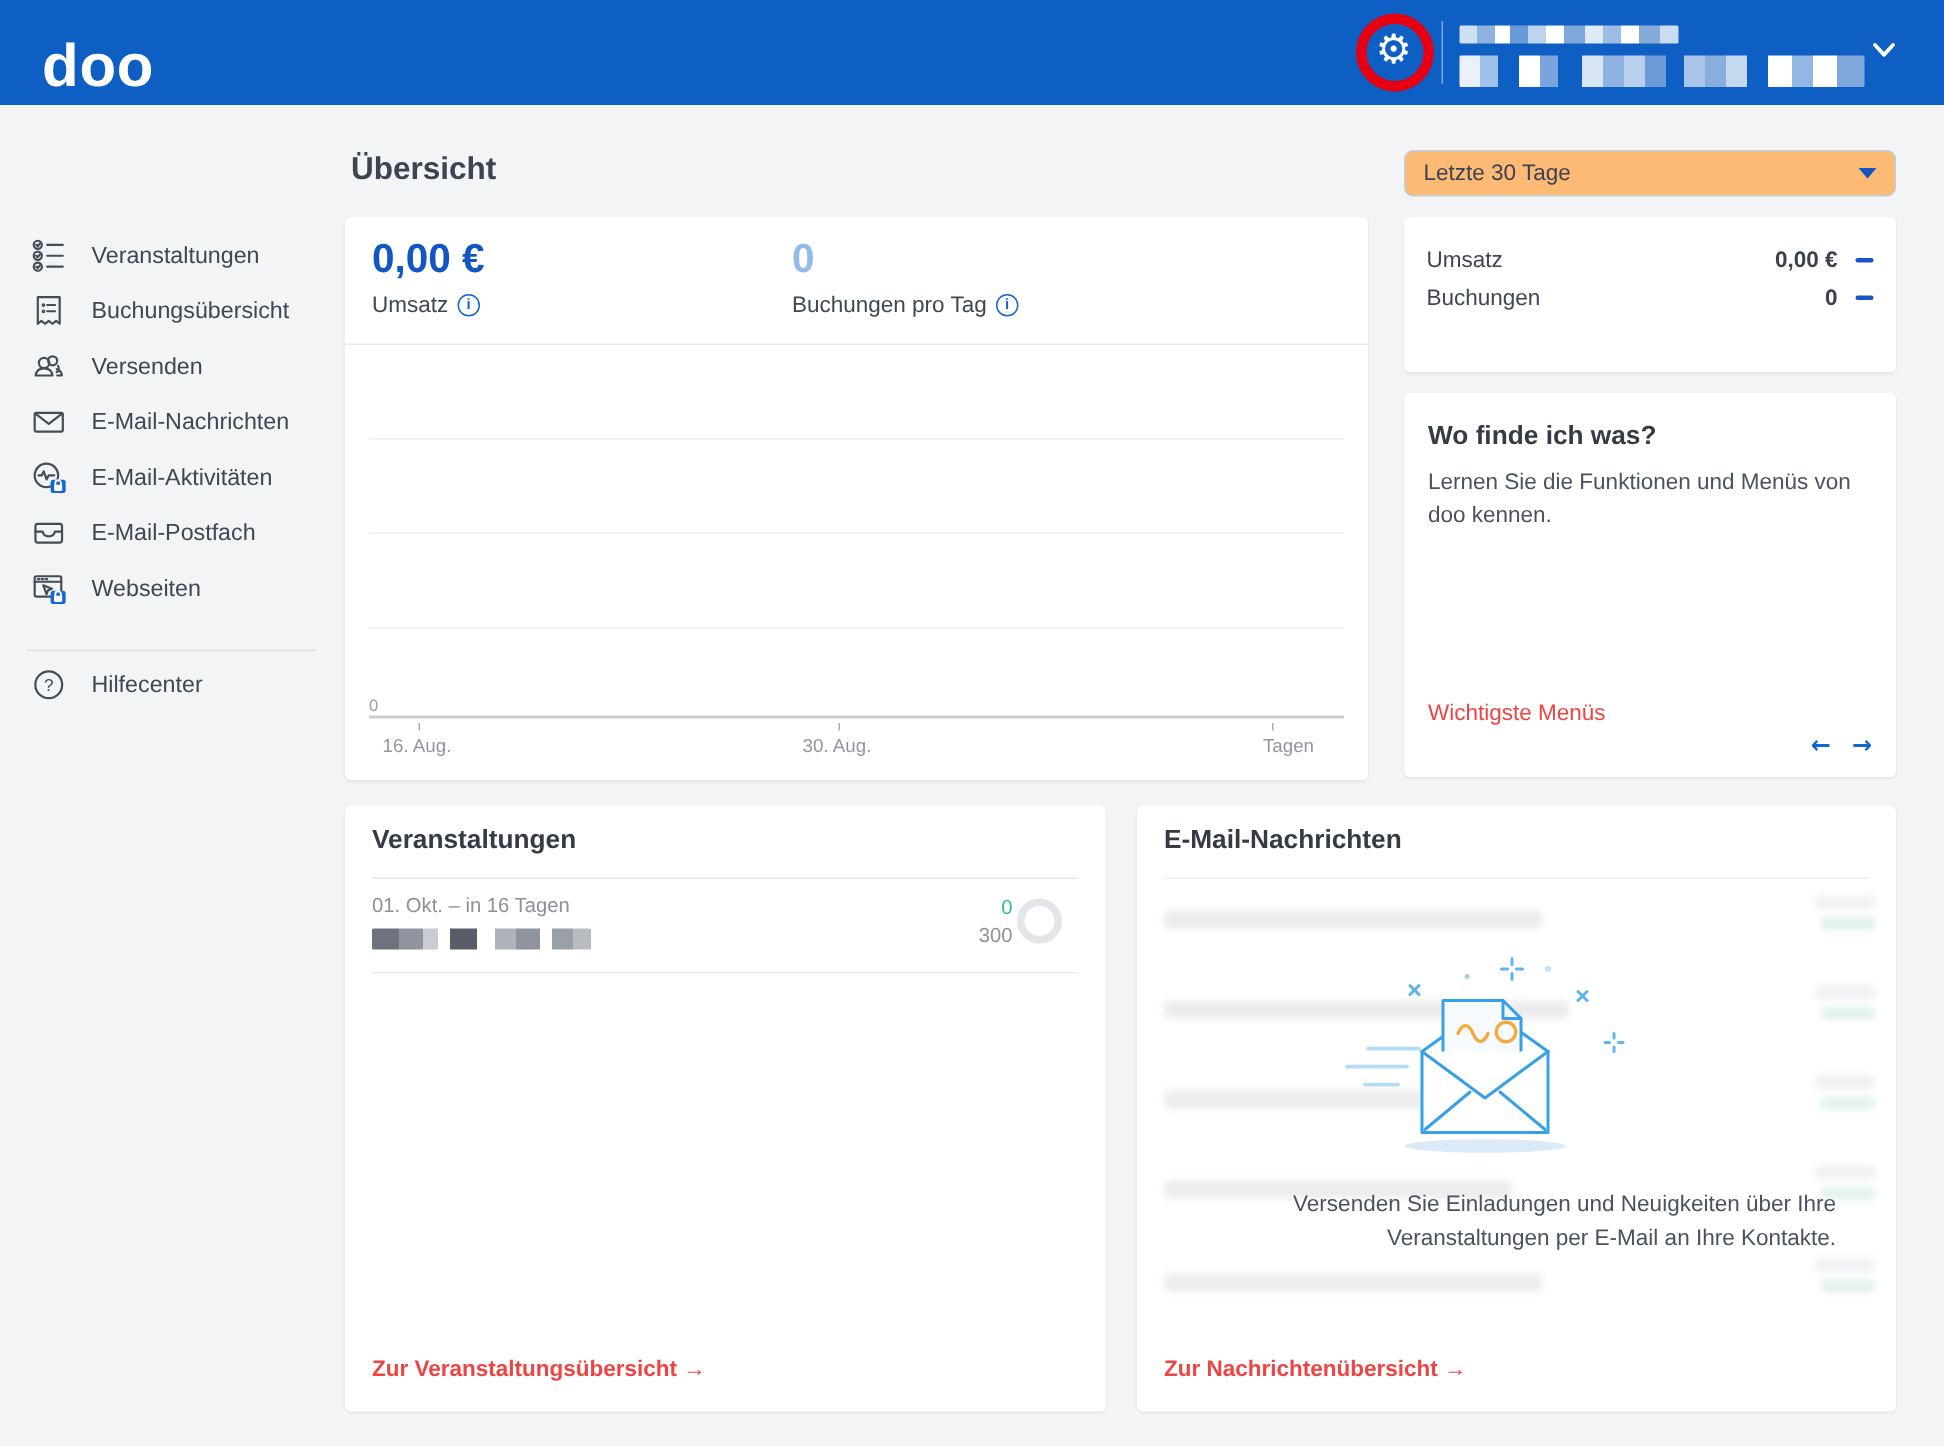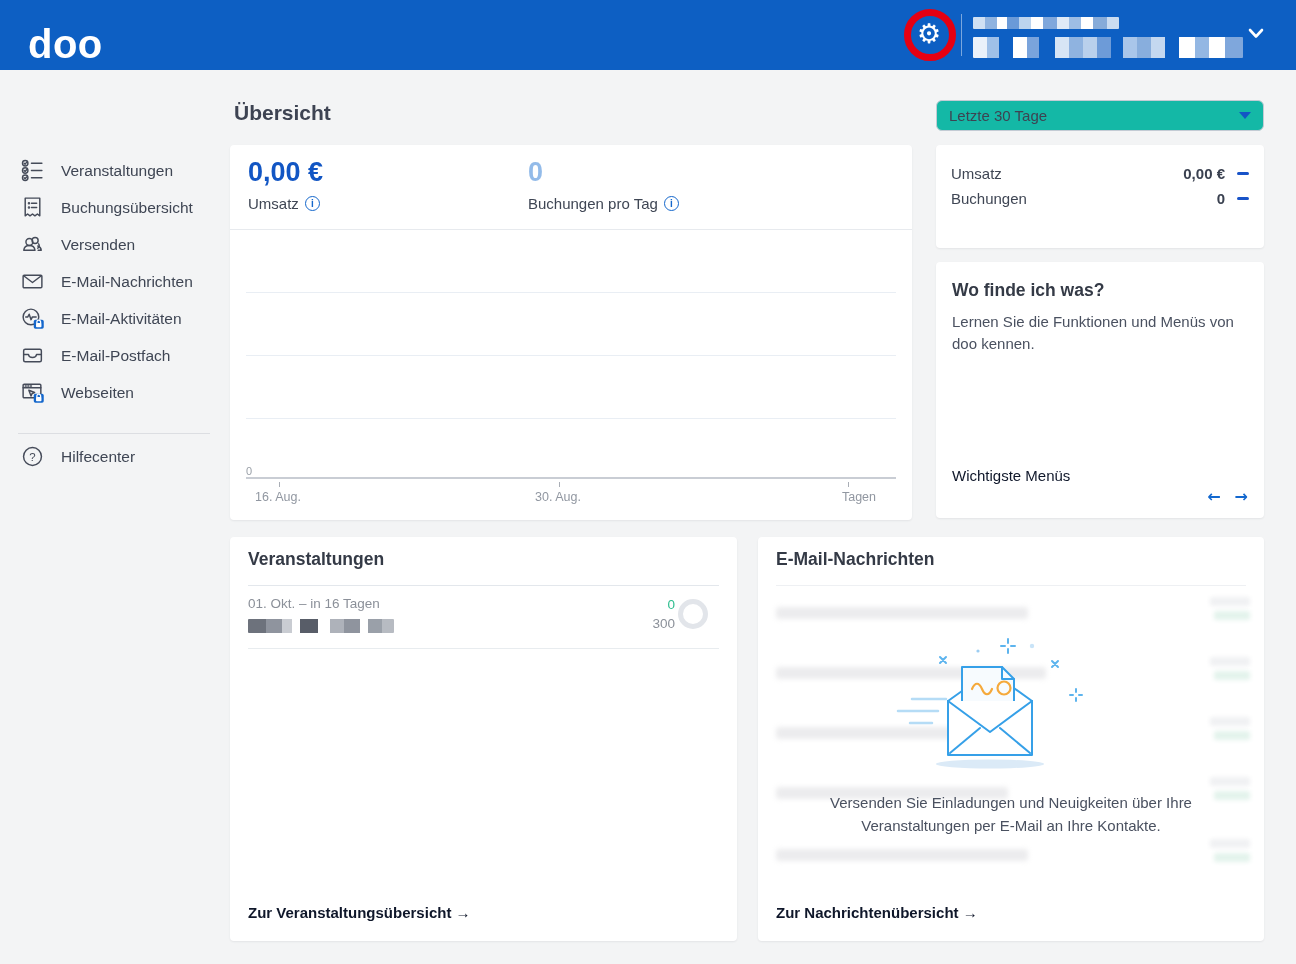--- a/index.html
+++ b/index.html
@@ -31,42 +31,42 @@
   .menu { position:absolute; left:0; top:152px; width:230px; }
   .menu-item { display:flex; align-items:center; height:37px; padding-left:20px; gap:16px;
       color:#3f4654; font-size:15.5px; cursor:pointer; }
   .menu-item svg { flex:0 0 auto; }
   .sidebar-divider { position:absolute; left:18px; top:433px; width:192px; height:1px; background:#dcdee2; }
   .help-item { position:absolute; left:0; top:438px; width:230px; }
 
   
   .card { position:absolute; background:#fff; border-radius:4px; box-shadow:0 1px 2px rgba(40,50,60,.08); }
   .page-title { position:absolute; left:234px; top:101px; font-size:21px; font-weight:bold; color:#3d4352; }
-  a.link { color:#0f172a; font-size:15px; text-decoration:none; cursor:pointer; }
+  a.link { color:#ef4444; font-size:15px; text-decoration:none; cursor:pointer; }
 
   
   #chart-card { left:230px; top:145px; width:682px; height:375px; }
   .metric { position:absolute; top:12px; }
   .metric .metric-value { font-size:27px; font-weight:bold; }
   .metric-umsatz { left:18px; }
   .metric-umsatz .metric-value { color:#1256c4; }
   .metric-bookings { left:298px; }
   .metric-bookings .metric-value { color:#93bbe9; }
   .metric-label { margin-top:7px; font-size:15px; color:#3f4654; display:flex; align-items:center; gap:6px; }
   .info-i { width:15px; height:15px; border:1px solid #1467cc; border-radius:50%; color:#1467cc; font-size:10px;
       font-weight:bold; display:inline-flex; align-items:center; justify-content:center; cursor:pointer; }
   .chart-divider { position:absolute; left:0; top:84px; width:100%; height:1px; background:#e7eaee; }
   .gridline { position:absolute; left:16px; right:16px; height:1px; background:#e9eef4; }
   .baseline  { position:absolute; left:16px; right:16px; top:332px; height:2px; background:#c9cdd4; }
   .y-zero { position:absolute; left:16px; top:320px; font-size:11px; color:#9aa0a8; }
   .x-tick { position:absolute; top:337px; width:1px; height:5px; background:#a9aeb6; }
   .x-label { position:absolute; top:345px; font-size:12.5px; color:#9197a1; transform:translateX(-50%); }
 
   
-  .select-box { position:absolute; left:936px; top:100px; width:328px; height:31px; background:#14b8a6;
+  .select-box { position:absolute; left:936px; top:100px; width:328px; height:31px; background:#fdba74;
       border:1px solid #c3cbd4; border-radius:6px; display:flex; align-items:center; padding:0 12px;
       font-size:15px; color:#3d4352; cursor:pointer;gap:33px; }
   .select-box .caret { margin-left:auto; width:0; height:0; border-left:6px solid transparent;
       border-right:6px solid transparent; border-top:7px solid #1256c4; }
 
   #stats-card { left:936px; top:145px; width:328px; height:103px; padding:16px 15px 0 15px; }
   .stat-row { display:flex; align-items:center; height:25px; font-size:15px; color:#3f4654; }
   .stat-value { margin-left:auto; font-weight:bold; color:#3a4150; }
   .trend { width:24px; display:flex; justify-content:flex-end; align-items:center; }
   .trend-flat { width:12px; height:3.5px; background:#1853c8; border-radius:2px; }
@@ -98,21 +98,21 @@
       border-radius:50%; }
   .event-row-divider { position:absolute; left:18px; right:18px; top:111px; height:1px; background:#e8ecef; }
 
   #email-card { left:758px; top:537px; width:506px; height:404px; }
   #email-card .card-head-divider { background:#eef0f3; }
   .ghost-row { position:absolute; left:18px; height:12px; border-radius:3px; background:#ececee; filter:blur(2.5px); }
   .ghost-badges { position:absolute; right:14px; width:40px; }
   .ghost-badge-a { width:40px; height:9px; border-radius:2px; background:#f0f1f3; filter:blur(2px); }
   .ghost-badge-b { margin-top:5px; margin-left:4px; width:36px; height:9px; border-radius:2px; background:#e3f3ec; filter:blur(2px); }
   .email-illustration { position:absolute; left:122px; top:100px; }
-  .email-empty-text { position:absolute; left:40px; right:40px; top:255px; text-align:center;
+  .email-empty-text { position:absolute; left:40px; right:40px; top:255px; text-align:right;
       font-size:15px; line-height:1.5; color:#4a5160; }
 </style>
 </head>
 <body>
 
 <div class="screen">
 
   <div class="header">
     <div class="logo">doo</div>
     <span class="gear">⚙</span>

